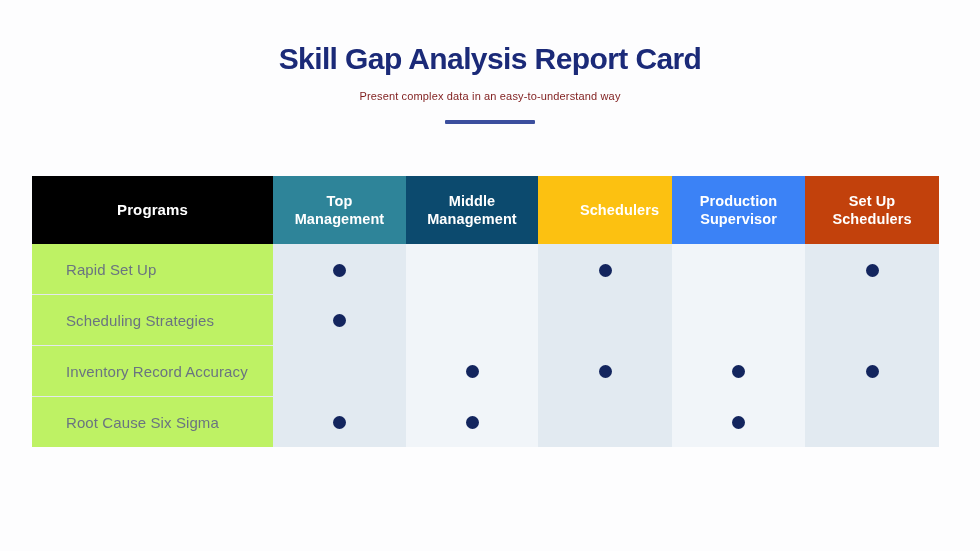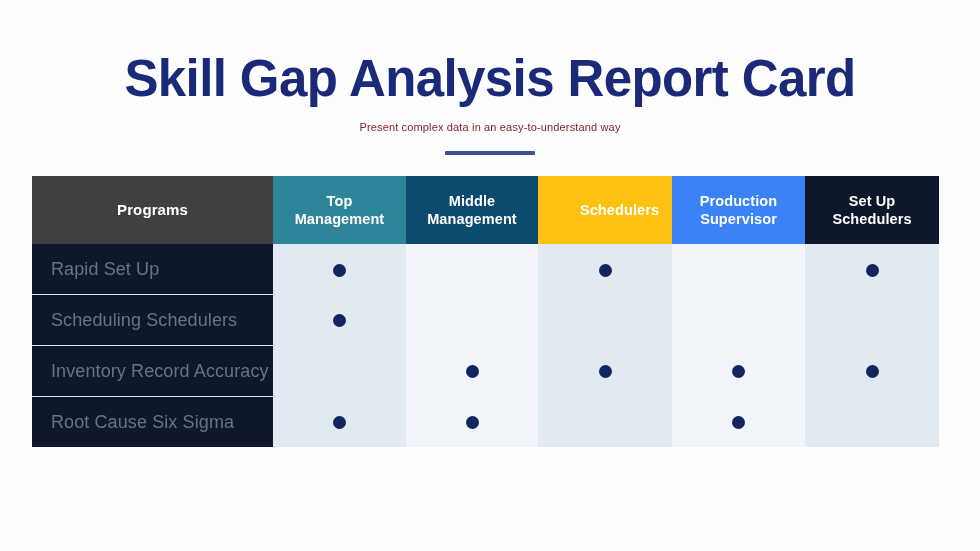--- a/index.html
+++ b/index.html
@@ -26,26 +26,26 @@
 
   
   .header-block {
     position: absolute;
     left: 0;
     top: 38px;
     width: 980px;
     text-align: center;
   }
   .slide-title {
-    font-size: 51px;
+    font-size: 30px;
     font-weight: bold;
     color: #1b2a78;
     letter-spacing: -0.6px;
     line-height: 1.12;
-    margin: 12px;
+    margin: 4px;
     padding: 0;
   }
   .slide-subtitle {
     font-size: 11px;
     color: #7f1d1d;
     margin: 14px 0 0 0;
     padding: 0;
     font-weight: normal;
     letter-spacing: 0.15px;
   }
@@ -78,43 +78,43 @@
     height: 68px;
     vertical-align: middle;
     text-align: center;
     color: #ffffff;
     font-size: 14.5px;
     font-weight: bold;
     line-height: 1.25;
     letter-spacing: 0.1px;
   }
   th.col-programs {
-    background: #404040;
+    background: #000000;
     font-size: 15px;
     margin-top: 12px;
   }
   th.col-top      { background: #2e8499; }
   th.col-middle   { background: #0c4a6e; }
   th.col-sched    { background: #fcc111; padding-left: 29px; }
   th.col-prod     { background: #3b82f6; margin-top: 20px; }
-  th.col-setup    { background: #0f172a; }
+  th.col-setup    { background: #c2410c; }
 
   
   tbody tr { height: 50px; }
   tbody td {
     height: 50px;
     vertical-align: middle;
     position: relative;
   }
   td.label-cell {
     text-align: left;
-    padding-left: 19px;
-    font-size: 18px;
+    padding-left: 34px;
+    font-size: 15px;
     color: #6a7480;
-    background: #0f172a;
+    background: #bef264;
     letter-spacing: 0.1px;
     white-space: nowrap;
   }
   td.mark-cell { text-align: center; }
   td.shade-a { background: #e2eaf1; }
   td.shade-b { background: #f1f5f9; }
 
   
   tbody tr + tr td { border-top: 1px solid rgba(180,196,212,0.38); }
   tbody tr + tr td.label-cell { border-top: 1px solid rgba(190,203,216,0.42); }
@@ -178,21 +178,21 @@
       <tr>
         <td class="label-cell">Rapid Set Up</td>
         <td class="mark-cell shade-a"><span class="dot"></span></td>
         <td class="mark-cell shade-b"><span class="dot empty"></span></td>
         <td class="mark-cell shade-a"><span class="dot"></span></td>
         <td class="mark-cell shade-b"><span class="dot empty"></span></td>
         <td class="mark-cell shade-a"><span class="dot"></span></td>
       </tr>
 
       <tr>
-        <td class="label-cell">Scheduling Schedulers</td>
+        <td class="label-cell">Scheduling Strategies</td>
         <td class="mark-cell shade-a"><span class="dot"></span></td>
         <td class="mark-cell shade-b"><span class="dot empty"></span></td>
         <td class="mark-cell shade-a"><span class="dot empty"></span></td>
         <td class="mark-cell shade-b"><span class="dot empty"></span></td>
         <td class="mark-cell shade-a"><span class="dot empty"></span></td>
       </tr>
 
       <tr>
         <td class="label-cell">Inventory Record Accuracy</td>
         <td class="mark-cell shade-a"><span class="dot empty"></span></td>

